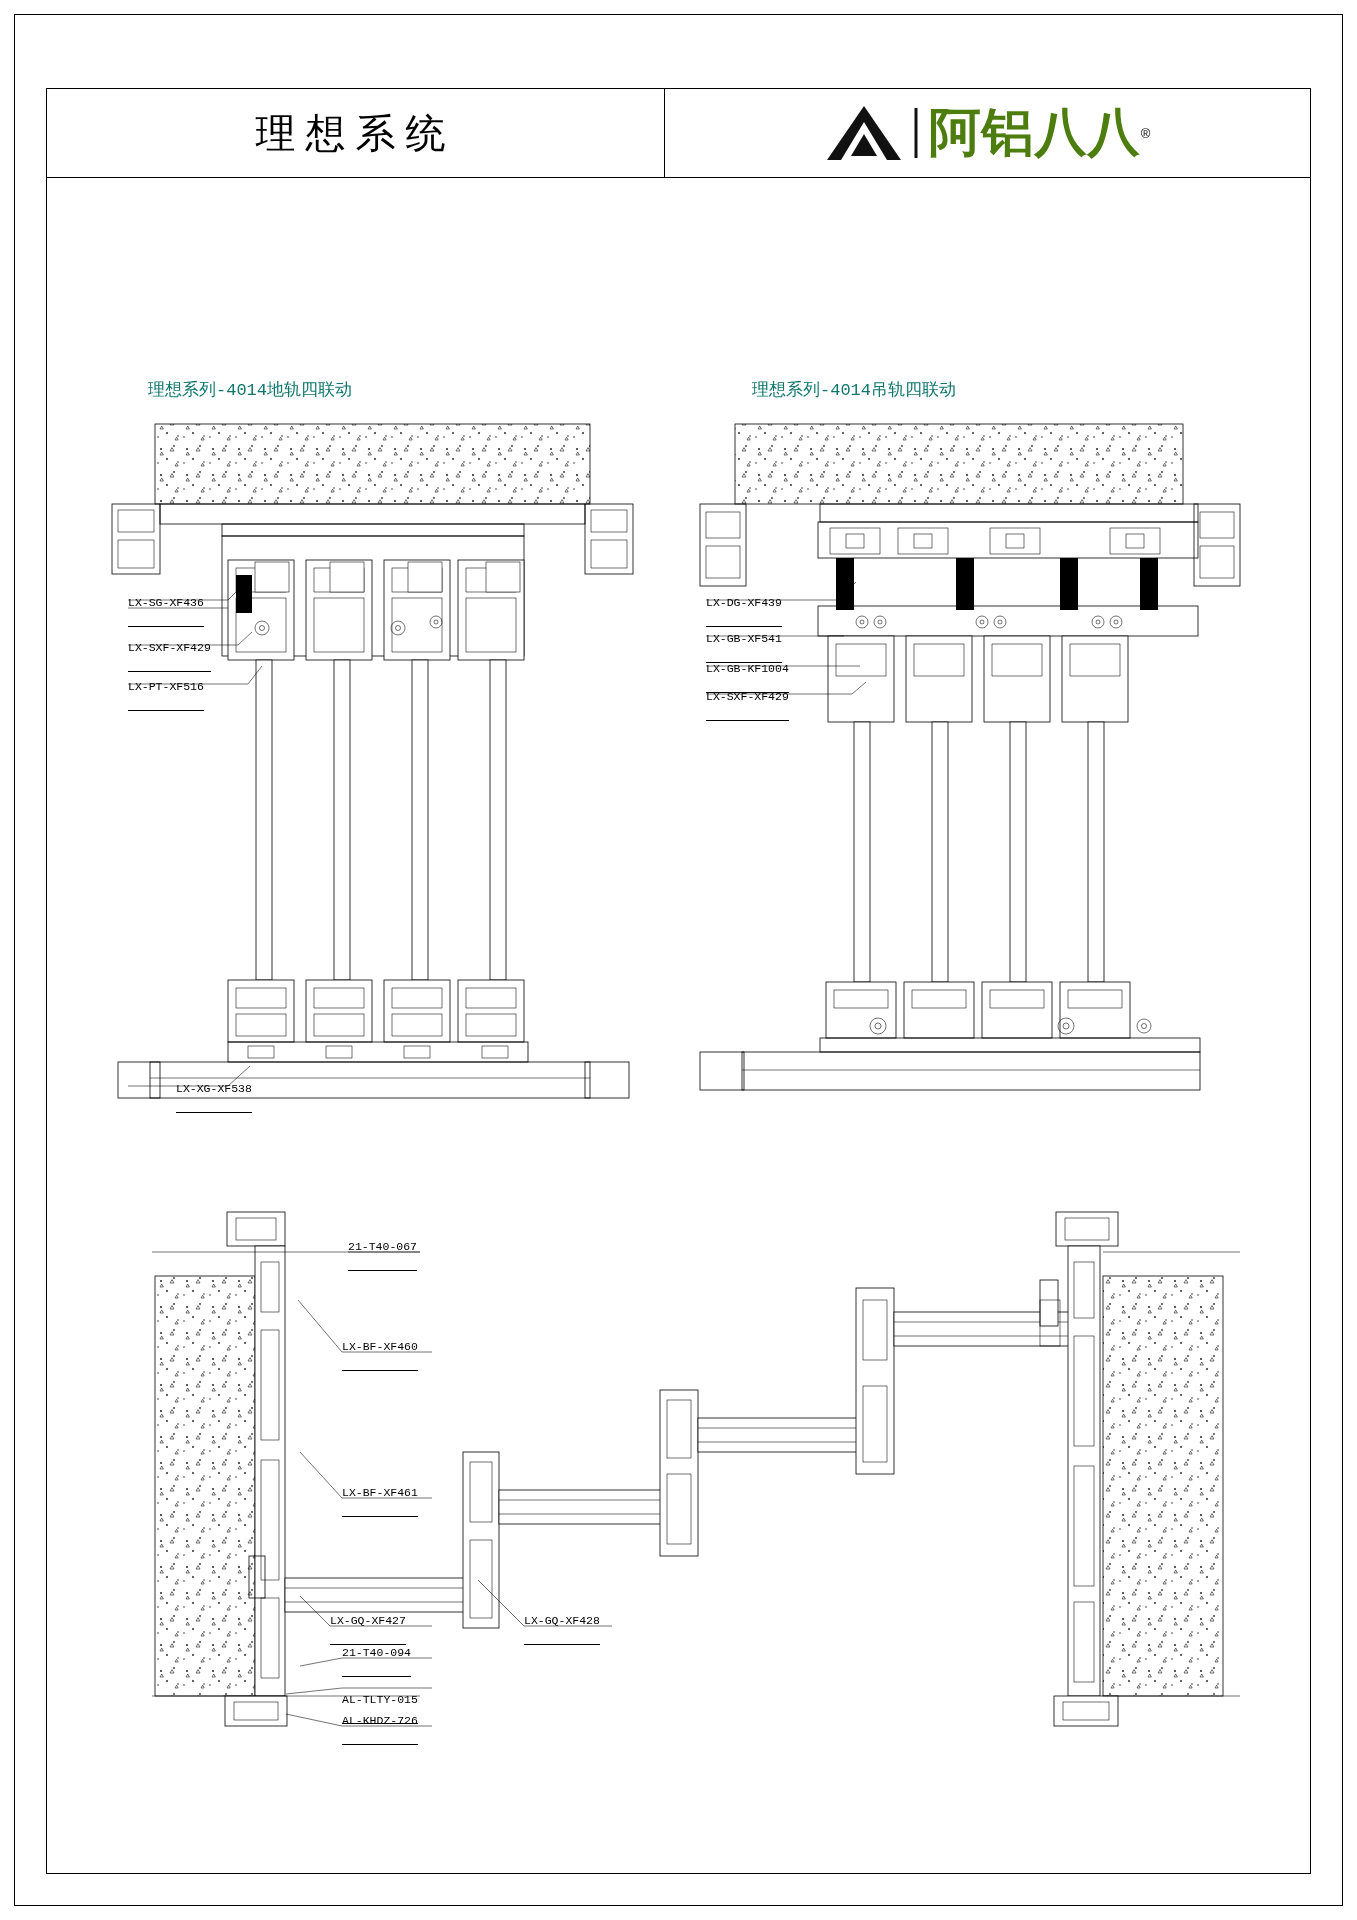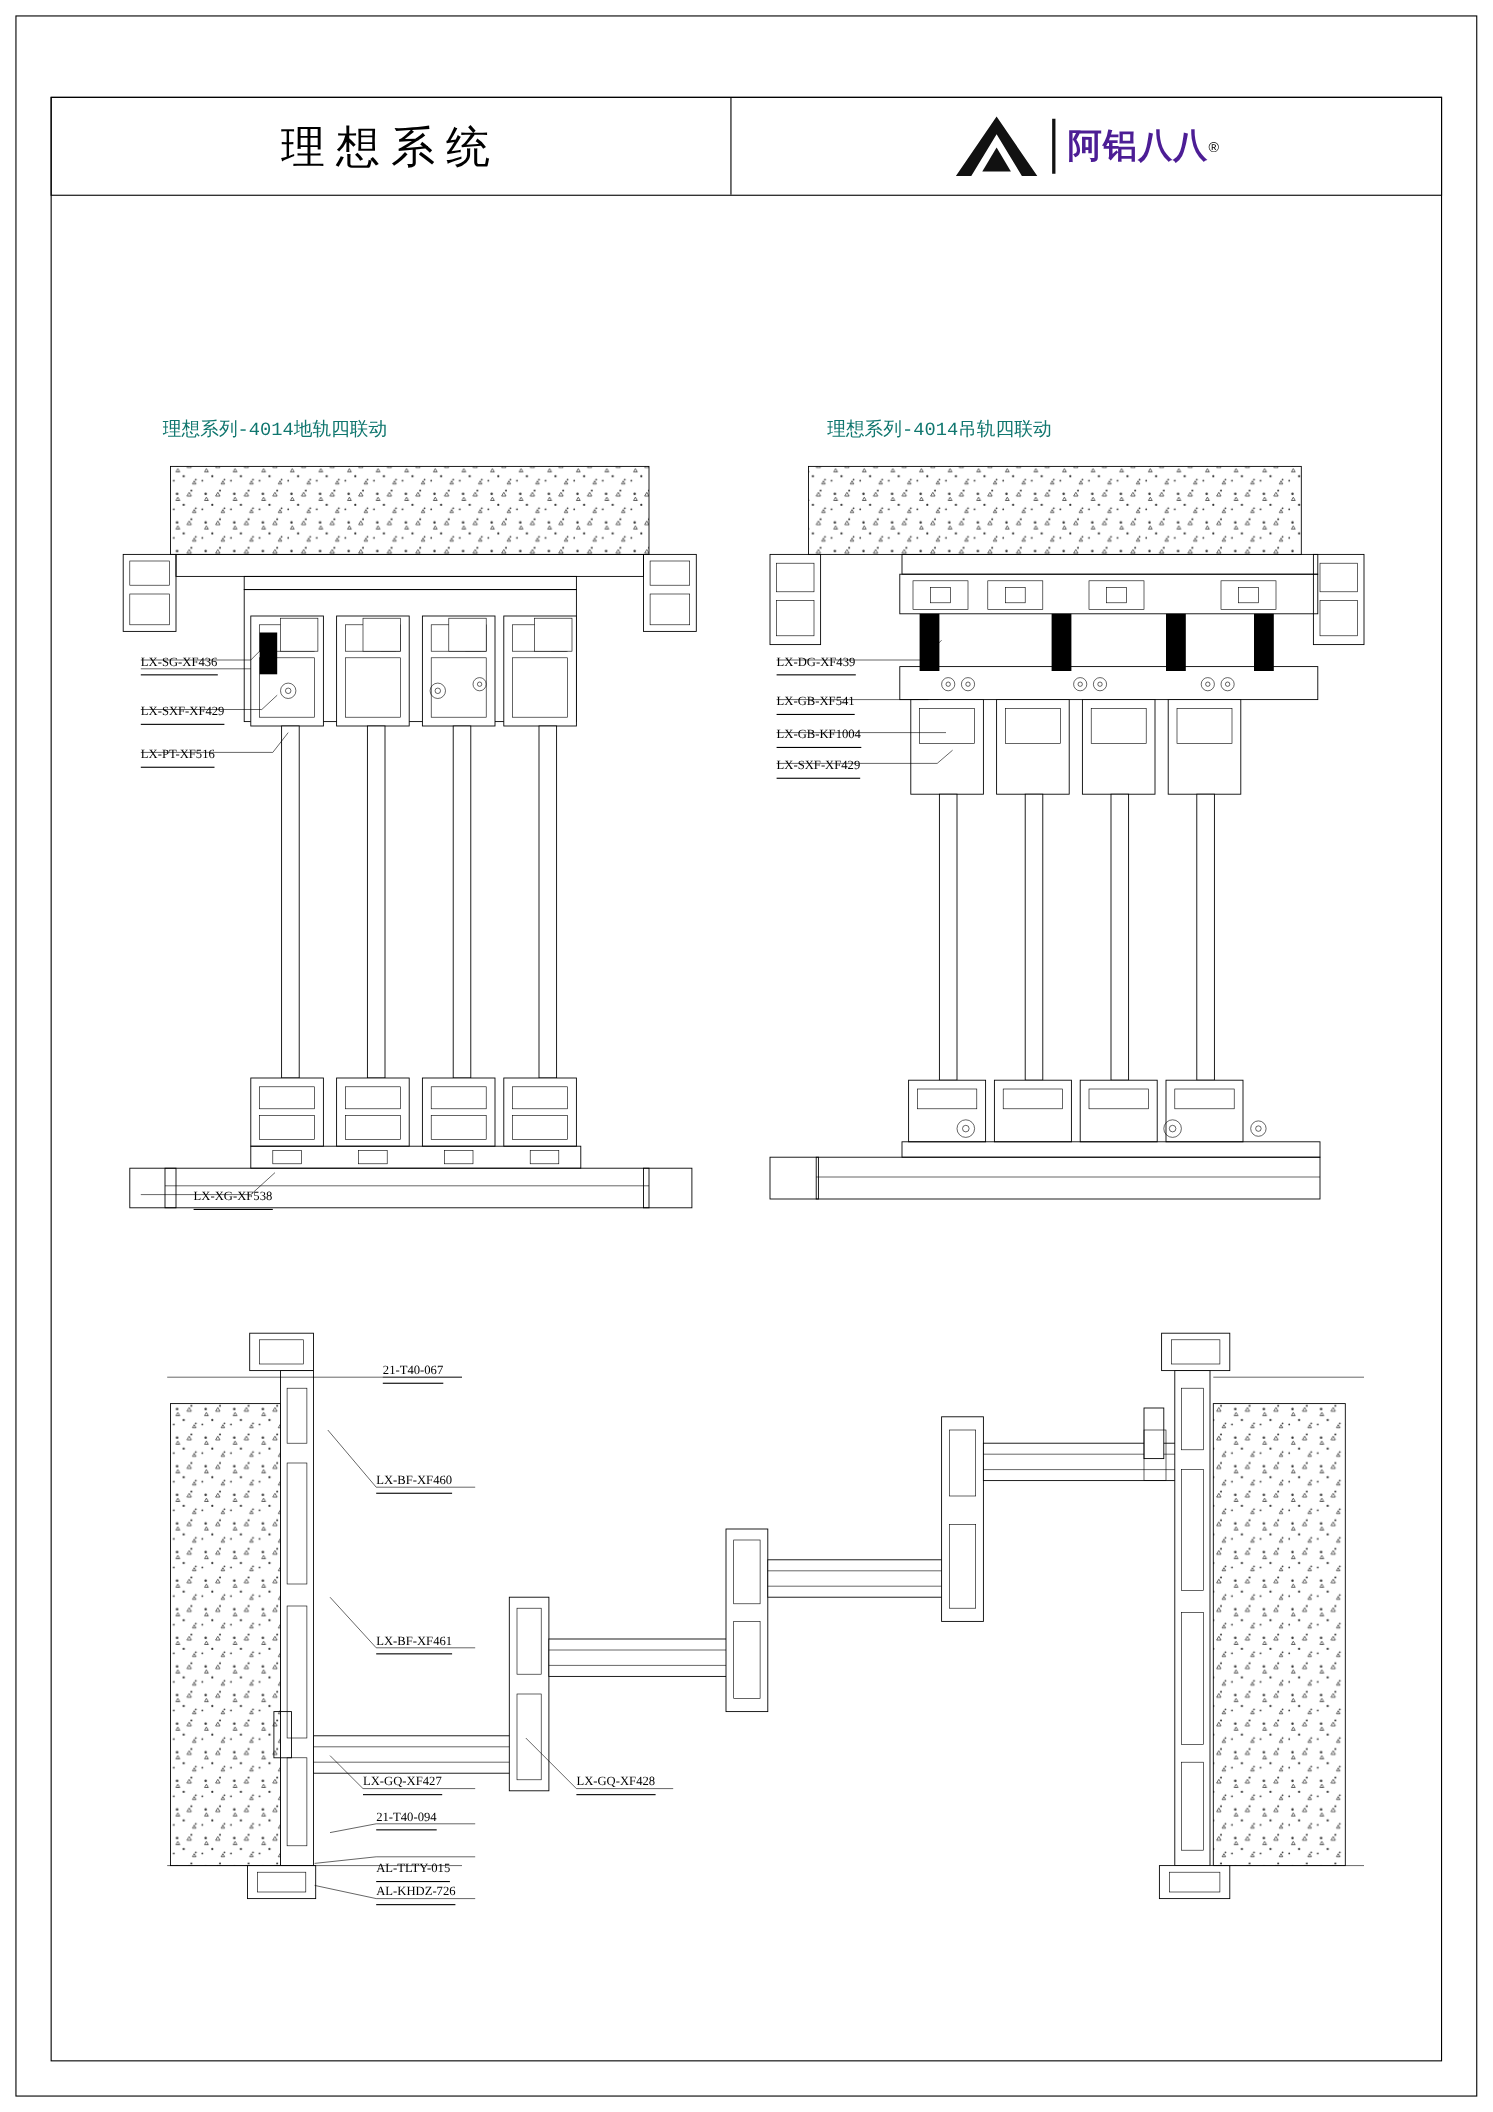--- a/index.html
+++ b/index.html
@@ -12,28 +12,28 @@
 
   
   .titleblock{position:absolute;left:46px;top:88px;width:1265px;height:90px;border:1px solid #000;box-sizing:border-box;display:flex;}
   .tb-left{width:618px;border-right:1px solid #000;box-sizing:border-box;display:flex;align-items:center;justify-content:center;}
   .tb-left .t{font-family:"DejaVu Serif", serif;font-size:40px;letter-spacing:10px;font-weight:500;}
   .tb-right{flex:1;display:flex;align-items:center;justify-content:center;position:relative;}
 
   
   .logo{display:flex;align-items:center;gap:0px;}
   .logo svg{display:block;}
-  .brandtxt{font-family:"DejaVu Serif", serif;font-size:31px;font-weight:bold;color:#4c1d95;letter-spacing:1px;}
+  .brandtxt{font-family:"DejaVu Serif", serif;font-size:52px;font-weight:bold;color:#4d7c0f;letter-spacing:1px;}
   .reg{font-size:13px;vertical-align:super;color:#000;}
 
   
   .cap{position:absolute;font-family:Liberation Mono, monospace;font-size:17px;color:#0f766e;white-space:nowrap;}
 
   
-  .lbl{position:absolute;font-family:Liberation Serif, serif;font-size:11.5px;color:#000;white-space:nowrap;border-bottom:1px solid #000;padding-bottom:4px;line-height:13px;}
+  .lbl{position:absolute;font-family:Liberation Mono, monospace;font-size:11.5px;color:#000;white-space:nowrap;border-bottom:1px solid #000;padding-bottom:17px;line-height:13px;}
 
   svg.draw{position:absolute;left:0;top:0;width:1357px;height:1920px;pointer-events:none;}
   .ln{stroke:#000;stroke-width:0.8;fill:none;}
   .thin{stroke:#000;stroke-width:0.55;fill:none;}
   .fillblk{fill:#000;stroke:none;}
 </style>
 </head>
 <body>
 
 <div class="page">

